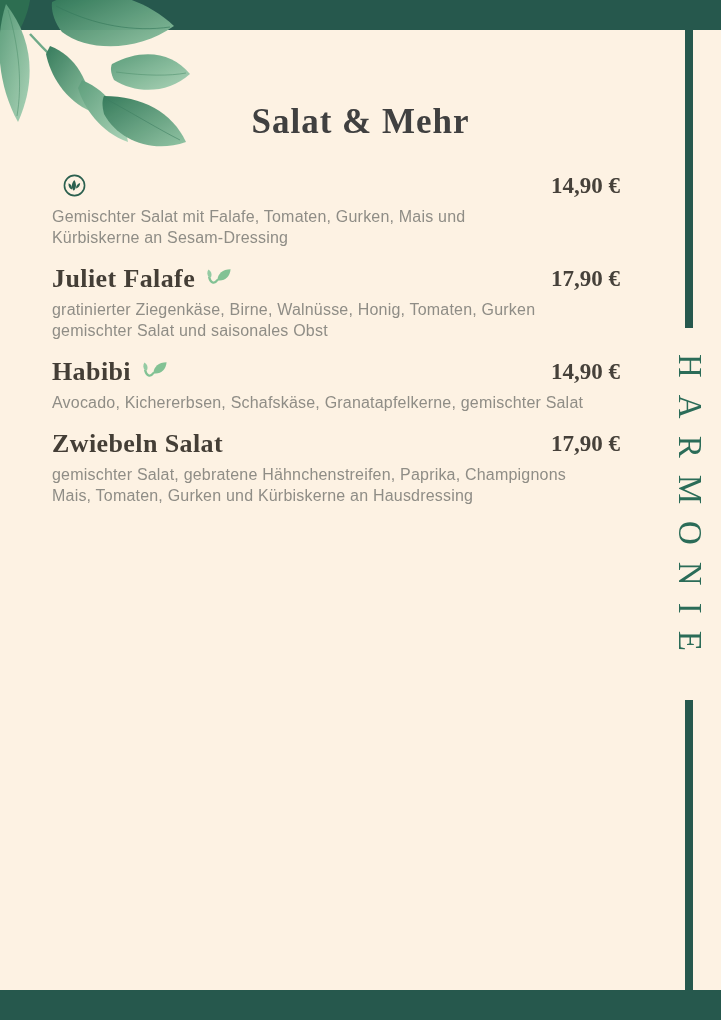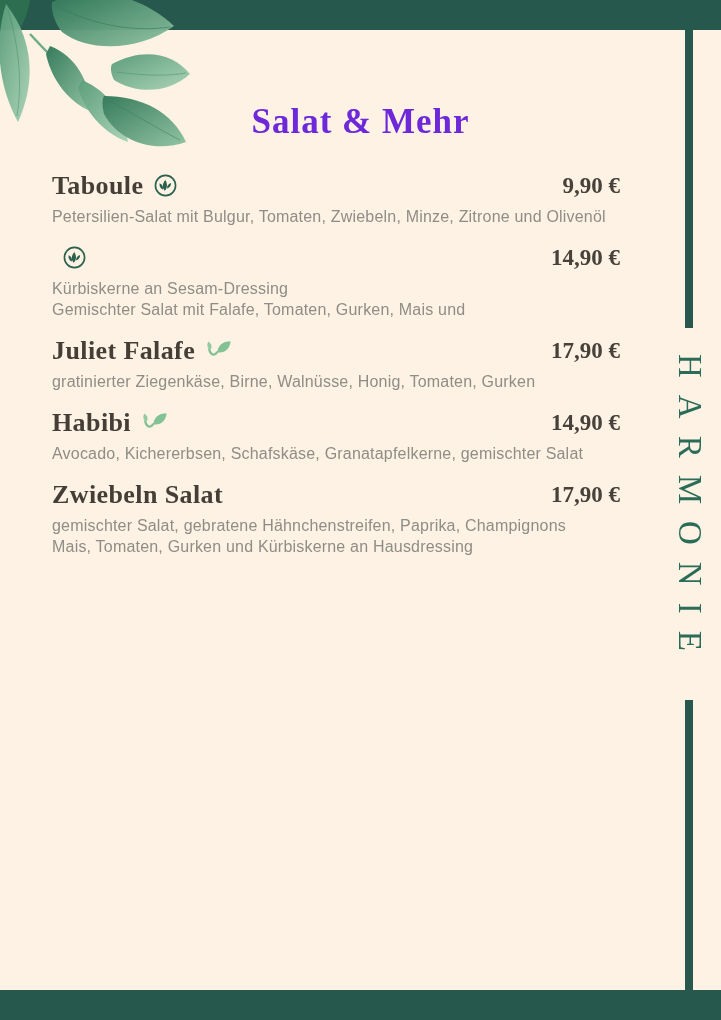--- a/index.html
+++ b/index.html
@@ -30,21 +30,21 @@
     font-size: 33px; letter-spacing: 17px; color: #2b6c58;
     padding-top: 26px; z-index: 2; white-space: nowrap;
   }
   .leaves { position: absolute; top: 0; left: 0; z-index: 3; }
   .content { position: absolute; top: 30px; left: 0; width: 721px; z-index: 2; }
   .title {
     margin: 72px 0 0 0;
     text-align: center;
     font-family: "Liberation Serif", serif;
     font-weight: bold; font-size: 35px; letter-spacing: 1px;
-    color: #6d28d9;
+    color: #404040;
   }
   .items { margin: 28px 0 0 52px; width: 598px; }
   .item { margin-bottom: 15px; }
   .item-head { display: flex; align-items: center; height: 31px; }
   .item-name {
     font-family: "Liberation Serif", serif;
     font-weight: bold; font-size: 26px; letter-spacing: 0.4px;
     color: #443e36; white-space: nowrap;
   }
   .item-icon { margin-left: 11px; display: inline-flex; align-items: center; }
@@ -97,70 +97,54 @@
 
   <div class="vline vline-top"></div>
   <div class="brand-vertical">HARMONIE</div>
   <div class="vline vline-bottom"></div>
 
   <div class="content">
     <h1 class="title">Salat &amp; Mehr</h1>
 
     <div class="items">
 
-      <div class="item">
-        <div class="item-head">
-          <span class="item-name">Taboule</span>
-          <span class="item-icon">
-            <svg width="23" height="23" viewBox="0 0 24 24">
-              <circle cx="12" cy="12" r="10.5" fill="none" stroke="#2b604f" stroke-width="1.7"></circle>
-              <path d="M11.2,17.5 C8.6,14.8 8.3,10.2 11.8,6.2 C14.2,9.8 14.2,14.6 11.2,17.5 Z" fill="#2b604f"></path>
-              <path d="M9.4,16.2 C6.8,15.6 5.4,12.8 5.8,9.6 C8.6,10.8 9.9,13.5 9.4,16.2 Z" fill="#2b604f"></path>
-              <path d="M13.6,15.0 C16.2,14.6 17.8,12.4 17.9,9.4 C15.1,10.2 13.5,12.4 13.6,15.0 Z" fill="#2b604f"></path>
-            </svg>
-          </span>
-          <span class="item-price">9,90 €</span>
-        </div>
-        <div class="item-desc">
-          <div class="desc-line">Petersilien-Salat mit Bulgur, Tomaten, Zwiebeln, Minze, Zitrone und Olivenöl</div>
-        </div>
-      </div>
 
       <div class="item">
         <div class="item-head">
           <span class="item-icon">
             <svg width="23" height="23" viewBox="0 0 24 24">
               <circle cx="12" cy="12" r="10.5" fill="none" stroke="#2b604f" stroke-width="1.7"></circle>
               <path d="M11.2,17.5 C8.6,14.8 8.3,10.2 11.8,6.2 C14.2,9.8 14.2,14.6 11.2,17.5 Z" fill="#2b604f"></path>
               <path d="M9.4,16.2 C6.8,15.6 5.4,12.8 5.8,9.6 C8.6,10.8 9.9,13.5 9.4,16.2 Z" fill="#2b604f"></path>
               <path d="M13.6,15.0 C16.2,14.6 17.8,12.4 17.9,9.4 C15.1,10.2 13.5,12.4 13.6,15.0 Z" fill="#2b604f"></path>
             </svg>
           </span>
           <span class="item-price">14,90 €</span>
         </div>
         <div class="item-desc">
+          <div class="desc-line">Gemischter Salat mit Falafe, Tomaten, Gurken, Mais und</div>
           <div class="desc-line">Kürbiskerne an Sesam-Dressing</div>
-          <div class="desc-line">Gemischter Salat mit Falafe, Tomaten, Gurken, Mais und</div>
         </div>
       </div>
 
       <div class="item">
         <div class="item-head">
           <span class="item-name">Juliet Falafe</span>
           <span class="item-icon">
             <svg width="27" height="21" viewBox="0 0 27 21">
               <path d="M3.2,9.5 C4.6,14.8 8.2,16.6 11.3,12.2" fill="none" stroke="#82c294" stroke-width="2.3" stroke-linecap="round"></path>
               <path d="M11.3,12.2 C11.8,5.6 16.6,1.4 24.6,1.2 C23.8,9.2 18.2,13.6 11.3,12.2 Z" fill="#82c294"></path>
               <path d="M3.2,9.5 C0.9,7.1 0.8,3.9 2.4,1.4 C5.3,2.9 6.2,6.2 5.1,8.9 C4.5,9.6 3.8,9.8 3.2,9.5 Z" fill="#94cba3"></path>
             </svg>
           </span>
           <span class="item-price">17,90 €</span>
         </div>
         <div class="item-desc">
           <div class="desc-line">gratinierter Ziegenkäse, Birne, Walnüsse, Honig, Tomaten, Gurken</div>
+          <div class="desc-line">gemischter Salat und saisonales Obst</div>
         </div>
       </div>
 
       <div class="item">
         <div class="item-head">
           <span class="item-name">Habibi</span>
           <span class="item-icon">
             <svg width="27" height="21" viewBox="0 0 27 21">
               <path d="M3.2,9.5 C4.6,14.8 8.2,16.6 11.3,12.2" fill="none" stroke="#82c294" stroke-width="2.3" stroke-linecap="round"></path>
               <path d="M11.3,12.2 C11.8,5.6 16.6,1.4 24.6,1.2 C23.8,9.2 18.2,13.6 11.3,12.2 Z" fill="#82c294"></path>

